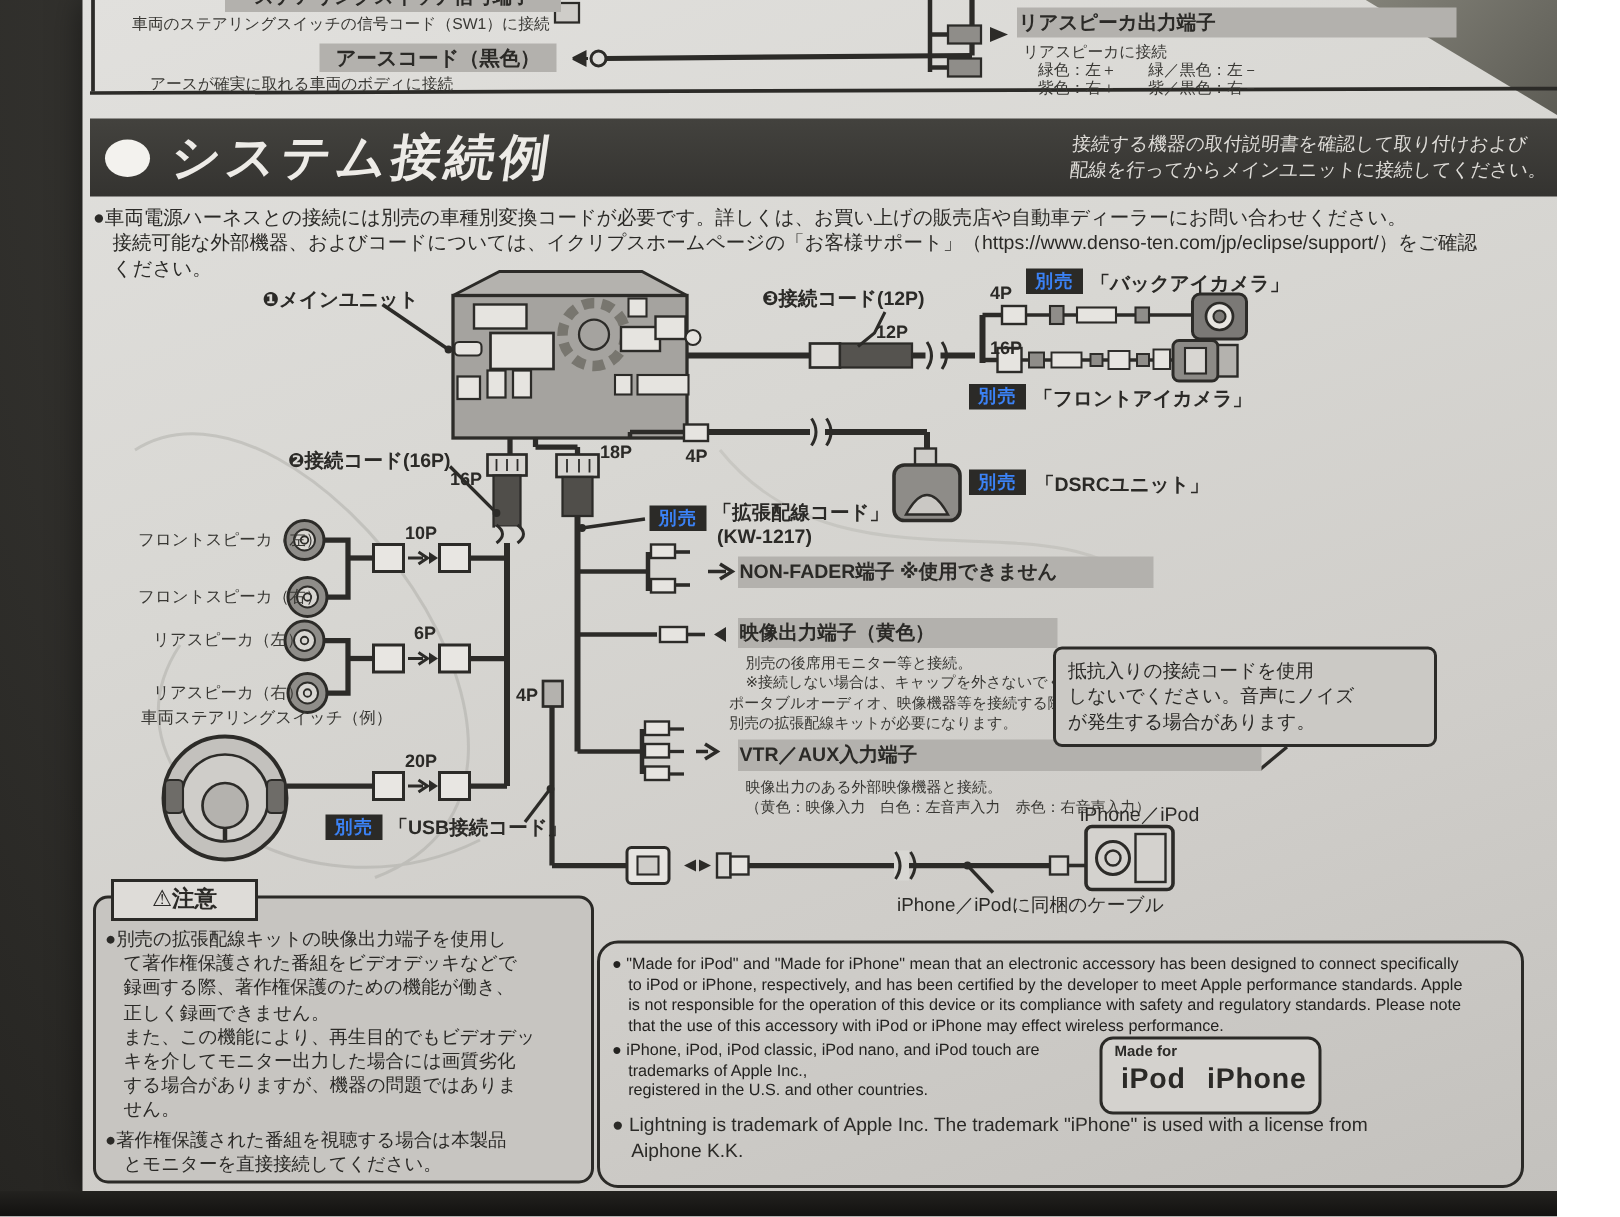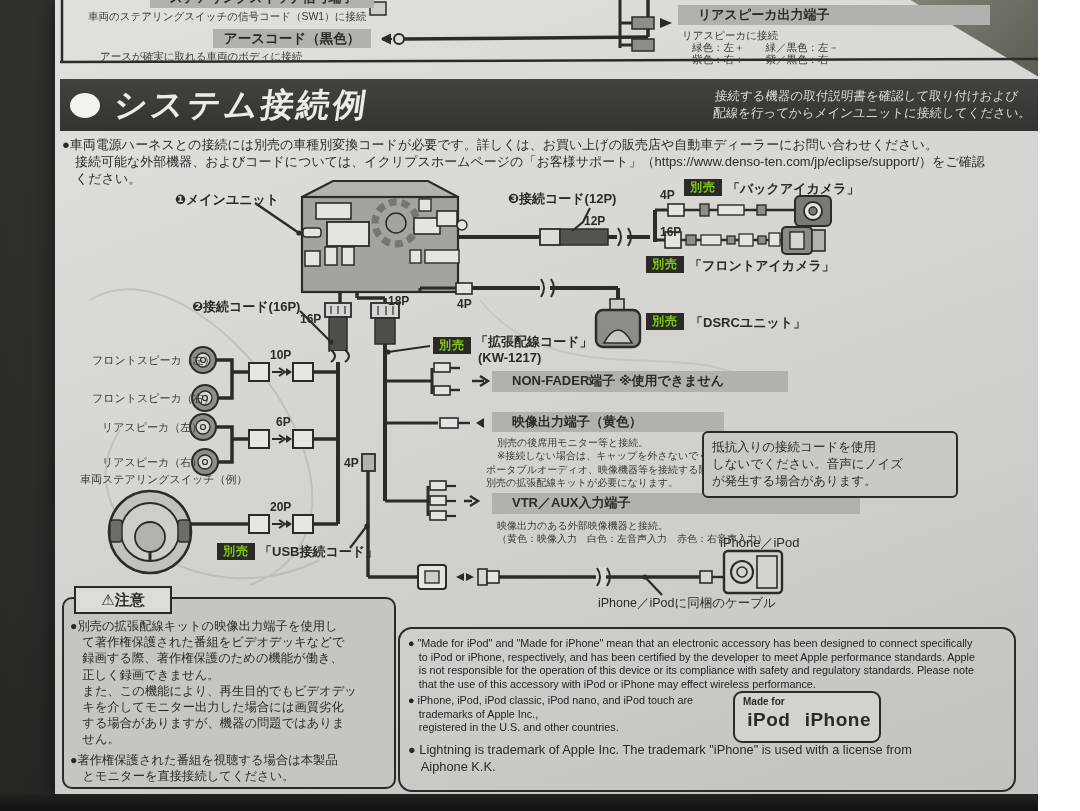--- a/index.html
+++ b/index.html
@@ -6,22 +6,22 @@
   #stage{position:relative;width:1038px;height:811px;overflow:hidden;
     font-family:"Liberation Sans","DejaVu Sans",sans-serif;color:#2b2a27;
     background:radial-gradient(circle at 96% 2%, #85847d 0%, #5e5d57 16%, #403f3b 42%, #262522 100%);}
   #paper{position:absolute;left:55px;top:0;width:992px;height:794px;
     background:linear-gradient(160deg,#e1e0dd 0%,#d8d7d3 38%,#cfcdc9 70%,#c3c1bd 100%);
     box-shadow:0 0 22px rgba(0,0,0,.55);}
   #corner{position:absolute;left:872px;top:0;width:175px;height:82px;
     background:linear-gradient(135deg,#8a897f,#5a5952);clip-path:polygon(22% 0,100% 0,100% 100%);}
   .abs{position:absolute;}
   .pre{white-space:pre-line;}
-  .bar{background:#b3b1ad;color:#2b2a27;font-weight:bold;font-size:13px;line-height:20px;padding-left:20px;}
-  .tag{background:#2b2a27;color:#84cc16;font-weight:bold;font-size:12px;line-height:17px;
+  .bar{background:#b3b1ad;color:#2b2a27;font-weight:bold;font-size:13px;line-height:20px;padding-left:1px;}
+  .tag{background:#2b2a27;color:#3b82f6;font-weight:bold;font-size:12px;line-height:17px;
     width:38px;text-align:center;letter-spacing:1px;}
   .jp-label{font-size:13px;font-weight:bold;}
   .pin{font-size:12px;font-weight:bold;}
   .small{font-size:10.5px;line-height:13px;color:#393834;}
   .titlebar{left:60px;top:79px;width:986px;height:52px;background:linear-gradient(180deg,#43423e,#343330);
     color:#edebe7;display:flex;align-items:center;}
   .title-dot{width:30px;height:25px;border-radius:50%;background:#f3f2ee;margin-left:10px;}
   .title-text{font-size:33px;font-weight:bold;transform:skewX(-8deg);margin-left:14px;letter-spacing:3px;}
   .title-note{margin-left:auto;margin-right:14px;font-size:12.5px;line-height:17px;
     transform:skewX(-6deg);color:#dedcd8;}
@@ -259,32 +259,32 @@
   <div class="abs jp-label" style="left:508px;top:190px;">❸接続コード(12P)</div>
   <div class="abs pin" style="left:584px;top:214px;">12P</div>
   <div class="abs pin" style="left:660px;top:188px;">4P</div>
   <div class="abs tag" style="left:684px;top:179px;">別売</div>
   <div class="abs jp-label" style="left:727px;top:180px;">「バックアイカメラ」</div>
   <div class="abs pin" style="left:660px;top:225px;">16P</div>
   <div class="abs tag" style="left:646px;top:256px;">別売</div>
   <div class="abs jp-label" style="left:689px;top:257px;">「フロントアイカメラ」</div>
   <div class="abs jp-label" style="left:192px;top:298px;">❷接続コード(16P)</div>
   <div class="abs pin" style="left:300px;top:312px;">16P</div>
-  <div class="abs pin" style="left:388px;top:294px;text-align:center;">18P</div>
+  <div class="abs pin" style="left:400px;top:294px;text-align:center;">18P</div>
   <div class="abs pin" style="left:457px;top:297px;">4P</div>
   <div class="abs tag" style="left:646px;top:313px;">別売</div>
   <div class="abs jp-label" style="left:690px;top:314px;">「DSRCユニット」</div>
   <div class="abs tag" style="left:433px;top:337px;">別売</div>
   <div class="abs jp-label" style="left:475px;top:333px;">「拡張配線コード」</div>
   <div class="abs jp-label" style="left:478px;top:350px;">(KW-1217)</div>
   <div class="abs small" style="left:92px;top:354px;font-size:11px;">フロントスピーカ（左）</div>
   <div class="abs small" style="left:92px;top:392px;font-size:11px;">フロントスピーカ（右）</div>
   <div class="abs small" style="left:102px;top:421px;font-size:11px;">リアスピーカ（左）</div>
   <div class="abs small" style="left:102px;top:456px;font-size:11px;">リアスピーカ（右）</div>
-  <div class="abs small" style="left:80px;top:473px;font-size:11px;">車両ステアリングスイッチ（例）</div>
+  <div class="abs small" style="left:94px;top:473px;font-size:11px;">車両ステアリングスイッチ（例）</div>
   <div class="abs pin" style="left:270px;top:348px;">10P</div>
   <div class="abs pin" style="left:276px;top:415px;">6P</div>
   <div class="abs pin" style="left:270px;top:500px;">20P</div>
   <div class="abs tag" style="left:217px;top:543px;">別売</div>
   <div class="abs jp-label" style="left:259px;top:543px;">「USB接続コード」</div>
   <div class="abs pin" style="left:344px;top:456px;">4P</div>
   <div class="abs bar" style="left:492px;top:371px;width:276px;height:21px;">NON-FADER端子 ※使用できません</div>
   <div class="abs bar" style="left:492px;top:412px;width:212px;height:20px;">映像出力端子（黄色）</div>
   <div class="abs small pre" style="left:497px;top:436px;font-size:10px;">別売の後席用モニター等と接続。
 ※接続しない場合は、キャップを外さないでください。</div>

